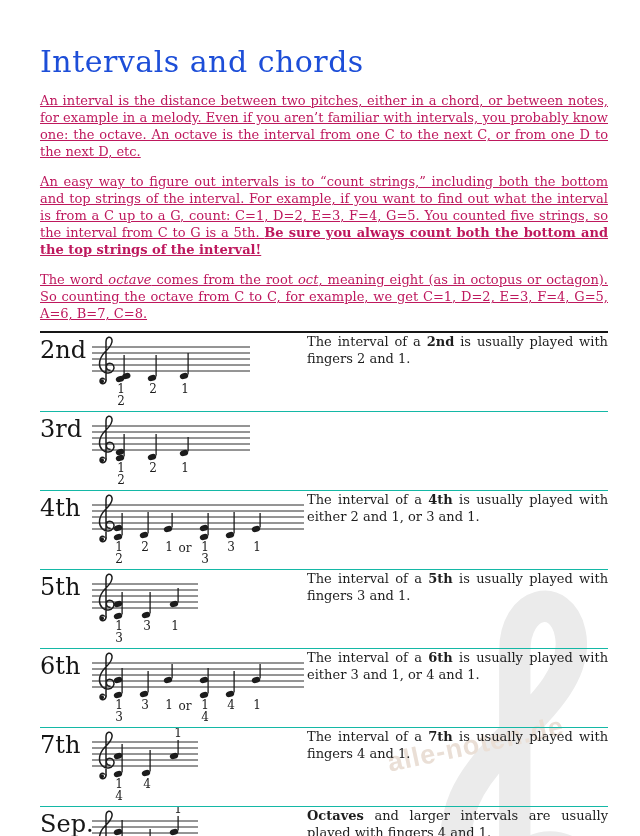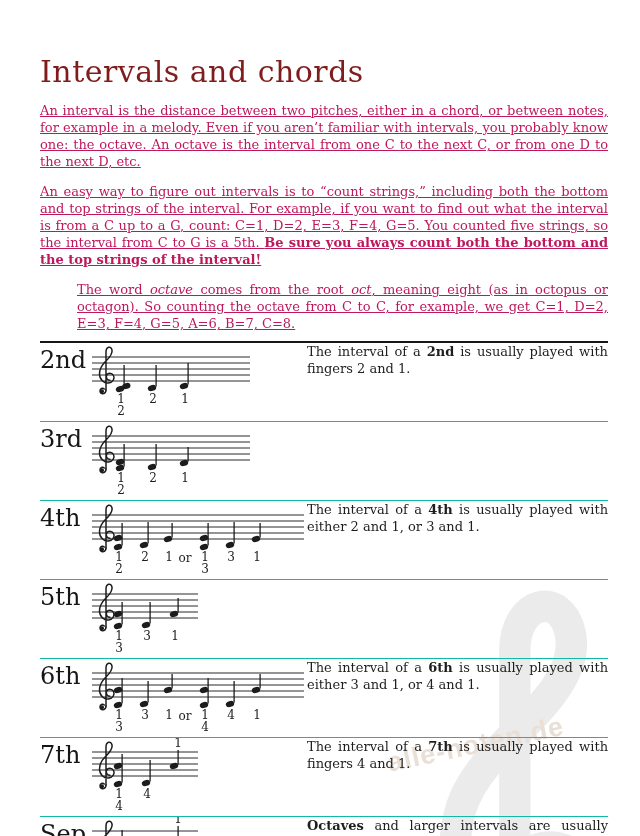--- a/index.html
+++ b/index.html
@@ -7,27 +7,27 @@
     position:relative;
     width:640px;height:836px;
     background:#ffffff;
     overflow:hidden;
     font-family:"DejaVu Serif","Liberation Serif",serif;
     color:#1c1c1c;
   }
   .content{position:relative;z-index:2;padding:42px 32px 0 40px;}
   h1.title{
     font-size:30px;font-weight:normal;letter-spacing:.5px;
-    margin:12px 0 13px 0;color:#7f1d1d;
+    margin:2px 0 13px 0;color:#1d4ed8;
   }
   p.body-par{
     margin:0 0 13px 0;font-size:13px;line-height:17px;
     text-align:justify;color:#be185d;text-decoration:underline;
   }
-  p.body-par.last{margin-bottom:9px;margin-left:37px;}
+  p.body-par.last{margin-bottom:9px;}
   .rule-thick{border:0;border-top:2px solid #161616;margin:0;}
   .rows{margin:0;}
   .row{
     display:flex;align-items:flex-start;
     height:78px;border-bottom:1px solid #14b8a6;
     overflow:visible;
   }
   .row:last-child{border-bottom:none;}
   .row-label{
     width:50px;flex:0 0 50px;font-size:24px;color:#161616;
@@ -186,20 +186,21 @@
               <line x1="32.1" y1="44.5" x2="32.1" y2="22" stroke="#1c1c1c" stroke-width="1.3"></line>
               <text x="29" y="60" font-size="12" text-anchor="middle" font-family="&quot;DejaVu Serif&quot;,&quot;Liberation Serif&quot;,serif" fill="#1c1c1c">1</text>
               <text x="29" y="72" font-size="12" text-anchor="middle" font-family="&quot;DejaVu Serif&quot;,&quot;Liberation Serif&quot;,serif" fill="#1c1c1c">3</text>
               <ellipse cx="56" cy="45" rx="4.3" ry="3" transform="rotate(-18 56 45)" fill="#1c1c1c"></ellipse>
               <line x1="60.1" y1="43.5" x2="60.1" y2="22" stroke="#1c1c1c" stroke-width="1.3"></line>
               <text x="57" y="60" font-size="12" text-anchor="middle" font-family="&quot;DejaVu Serif&quot;,&quot;Liberation Serif&quot;,serif" fill="#1c1c1c">3</text>
               <ellipse cx="84" cy="34" rx="4.3" ry="3" transform="rotate(-18 84 34)" fill="#1c1c1c"></ellipse>
               <line x1="88.1" y1="32.5" x2="88.1" y2="18" stroke="#1c1c1c" stroke-width="1.3"></line>
               <text x="85" y="60" font-size="12" text-anchor="middle" font-family="&quot;DejaVu Serif&quot;,&quot;Liberation Serif&quot;,serif" fill="#1c1c1c">1</text>
             </svg></div>
+    <div class="row-text"><span>The interval of a </span><b>5th</b><span> is usually played with fingers 3 and 1.</span></div>
   </div>
 
   <div class="row">
     <div class="row-label">6th</div>
     <div class="row-staff"><svg viewBox="0 0 217 76" width="217" height="76">
               <line x1="2" y1="14" x2="214" y2="14" stroke="#2a2a2a" stroke-width="1"></line>
               <line x1="2" y1="20" x2="214" y2="20" stroke="#2a2a2a" stroke-width="1"></line>
               <line x1="2" y1="26" x2="214" y2="26" stroke="#2a2a2a" stroke-width="1"></line>
               <line x1="2" y1="32" x2="214" y2="32" stroke="#2a2a2a" stroke-width="1"></line>
               <line x1="2" y1="38" x2="214" y2="38" stroke="#2a2a2a" stroke-width="1"></line>

